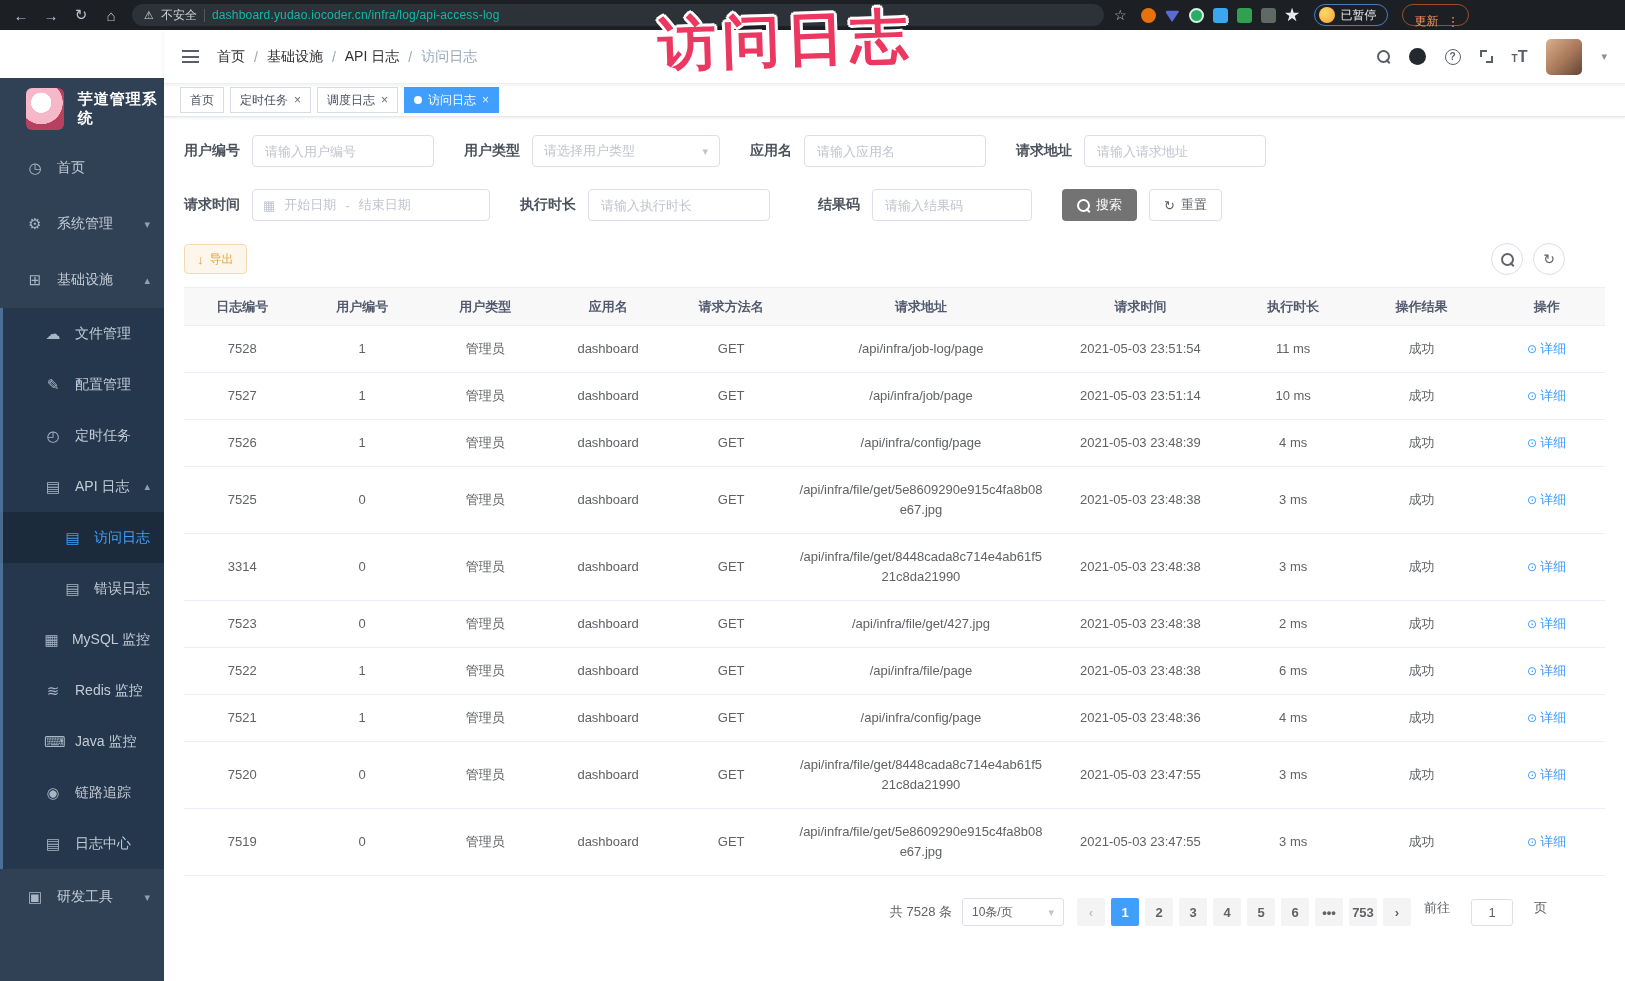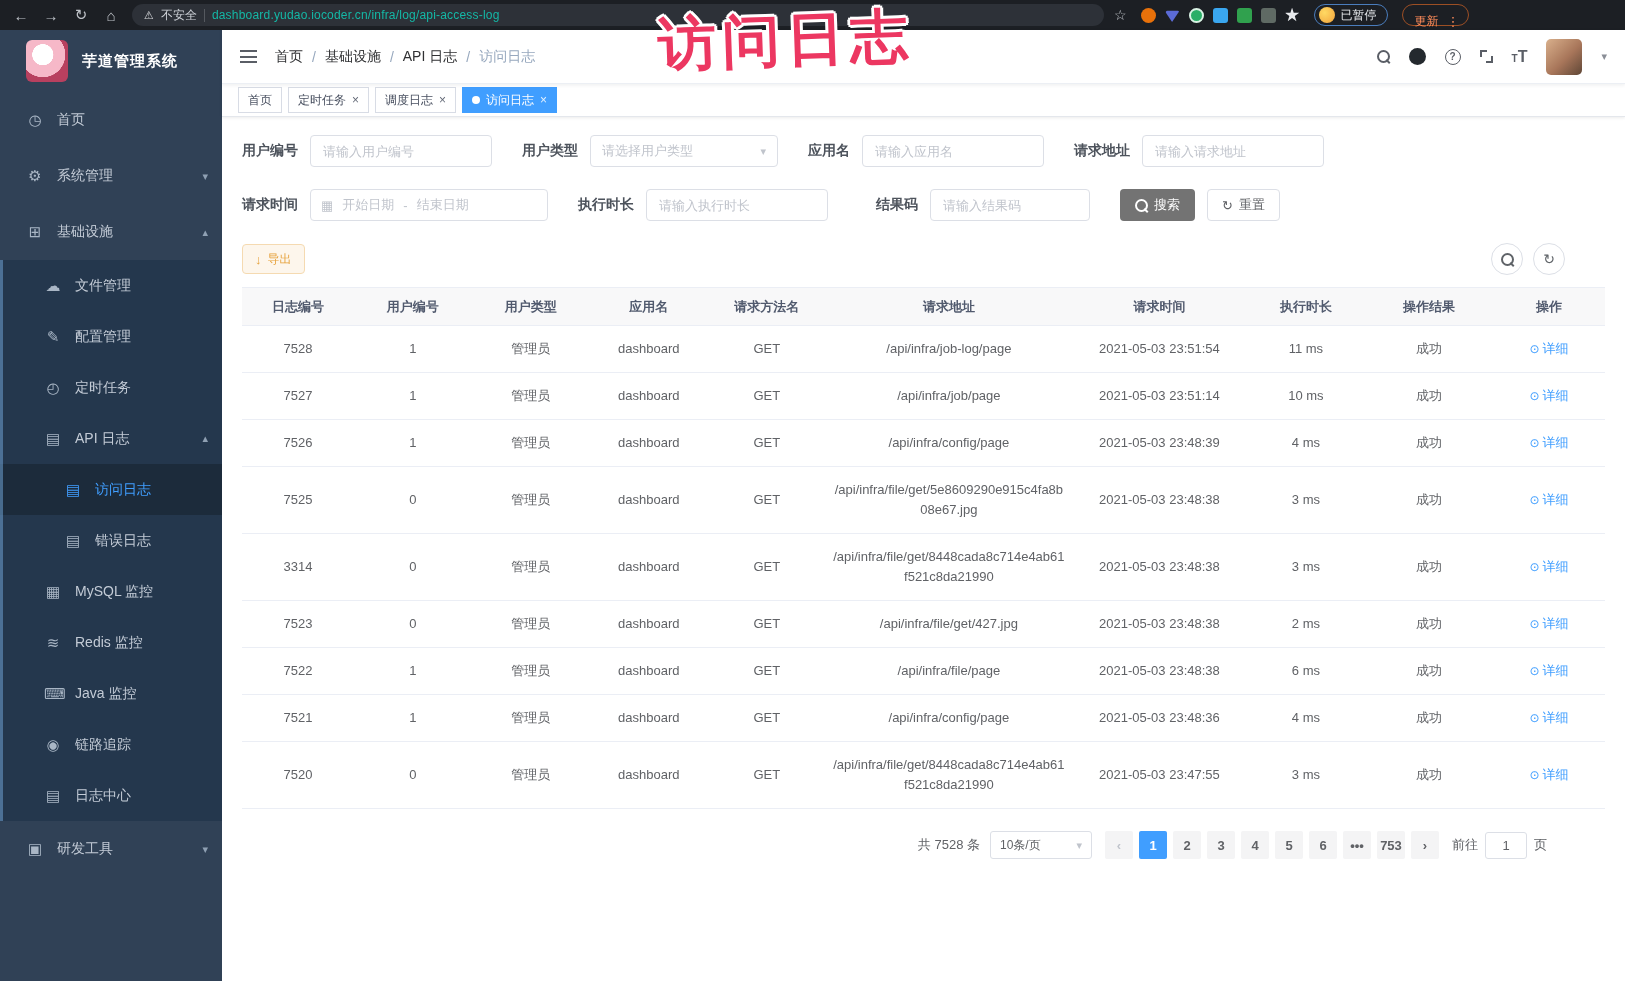--- a/index.html
+++ b/index.html
@@ -23,21 +23,21 @@
   .p-avatar{width:16px;height:16px;border-radius:50%;background:radial-gradient(circle at 35% 35%,#ffd963,#f2a33c);}
   .update-pill{margin-left:10px;height:22px;border:1.5px solid #9c4f24;border-radius:12px;display:flex;align-items:center;gap:8px;padding:12px 8px 0 12px;color:#ff8c5a;font-size:12px;cursor:pointer;justify-content:center;}
   .kebab{color:#ff8c5a;font-size:13px;}
 
   
   .watermark{position:absolute;left:658px;top:2px;z-index:99;pointer-events:none;font-size:58px;font-weight:900;letter-spacing:6px;color:#ec3761;transform:rotate(-2deg);
     text-shadow:-2px -2px 0 #fff,2px -2px 0 #fff,-2px 2px 0 #fff,2px 2px 0 #fff,0 -3px 0 #fff,0 3px 0 #fff,-3px 0 0 #fff,3px 0 0 #fff;}
 
   
   .app{display:flex;height:951px;}
-  .sidebar{width:222px;background:#304156;flex-shrink:0;overflow:hidden;}
+  .sidebar{width:164px;background:#304156;flex-shrink:0;overflow:hidden;margin-top:48px;}
   .logo-row{height:62px;display:flex;align-items:center;padding-left:26px;gap:14px;cursor:pointer;}
   .logo-img{width:42px;height:42px;border-radius:6px;background:radial-gradient(circle at 40% 35%,#ffffff 0 28%,#f6b8c8 29% 60%,#b8405f 61%);}
   .logo-title{color:#fff;font-size:15px;font-weight:700;letter-spacing:1px;}
   .menu-item{display:flex;align-items:center;gap:13px;height:56px;padding:0 14px 0 26px;color:#c3cbd6;font-size:14px;cursor:pointer;}
   .menu-item.sub{height:51px;background:#24374d;box-shadow:inset 3px 0 0 rgba(110,160,210,.55);padding-left:44px;}
   .menu-item.level3{padding-left:64px;}
   .menu-item.active{color:#409eff;background:#1c2b3b;}
   .menu-item.active .mi-icon{color:#409eff;}
   .mi-icon{width:18px;text-align:center;font-size:15px;color:#a9b6c5;}
   .mi-label{white-space:nowrap;}
@@ -105,21 +105,21 @@
   .detail-link{color:#409eff;cursor:pointer;display:inline-flex;align-items:center;gap:3px;}
   .eye{font-size:12px;}
 
   
   .pagination{display:flex;align-items:center;justify-content:flex-end;margin:22px 58px 0 0;font-size:13px;color:#606266;gap:10px;}
   .psize{width:102px;height:28px;border:1px solid #dcdfe6;border-radius:3px;display:flex;align-items:center;justify-content:space-between;padding:0 9px;font-size:12px;color:#606266;cursor:pointer;background:#fff;}
   .pager{display:inline-flex;align-items:center;}
   .page-btn{min-width:28px;height:28px;background:#f4f4f5;border:none;border-radius:2px;margin:0 3px;font-size:13px;color:#606266;font-weight:700;cursor:pointer;font-family:inherit;}
   .page-btn.active{background:#409eff;color:#fff;}
   .page-btn.prev{color:#c0c4cc;}
-  .goto{display:flex;align-items:center;gap:7px;}
+  .goto{display:flex;gap:21px;}
   .goto input{width:42px;height:27px;border:1px solid #dcdfe6;border-radius:3px;text-align:center;font-size:13px;color:#606266;outline:none;}
 </style>
 </head>
 <body>
 
 <div class="browser-bar">
   <span class="bnav">←</span>
   <span class="bnav">→</span>
   <span class="bnav">↻</span>
   <span class="bnav">⌂</span>
@@ -477,20 +477,35 @@
               <td>GET</td>
               <td class="col-url">/api/infra/file/get/8448cada8c714e4ab61f521c8da21990</td>
               <td>2021-05-03 23:47:55</td>
               <td>3 ms</td>
               <td>成功</td>
               <td><span class="detail-link">
                   <span class="eye">⊙</span>
                   <span>详细</span>
                 </span></td>
             </tr>
+            <tr>
+              <td>7519</td>
+              <td>0</td>
+              <td>管理员</td>
+              <td>dashboard</td>
+              <td>GET</td>
+              <td class="col-url">/api/infra/file/get/5e8609290e915c4fa8b08e67.jpg</td>
+              <td>2021-05-03 23:47:55</td>
+              <td>3 ms</td>
+              <td>成功</td>
+              <td><span class="detail-link">
+                  <span class="eye">⊙</span>
+                  <span>详细</span>
+                </span></td>
+            </tr>
           </tbody>
       </table>
 
       <div class="pagination">
         <span>共 7528 条</span>
         <div class="psize">
           <span>10条/页</span>
           <span class="sel-caret">▾</span>
         </div>
         <span class="pager" id="pager">

